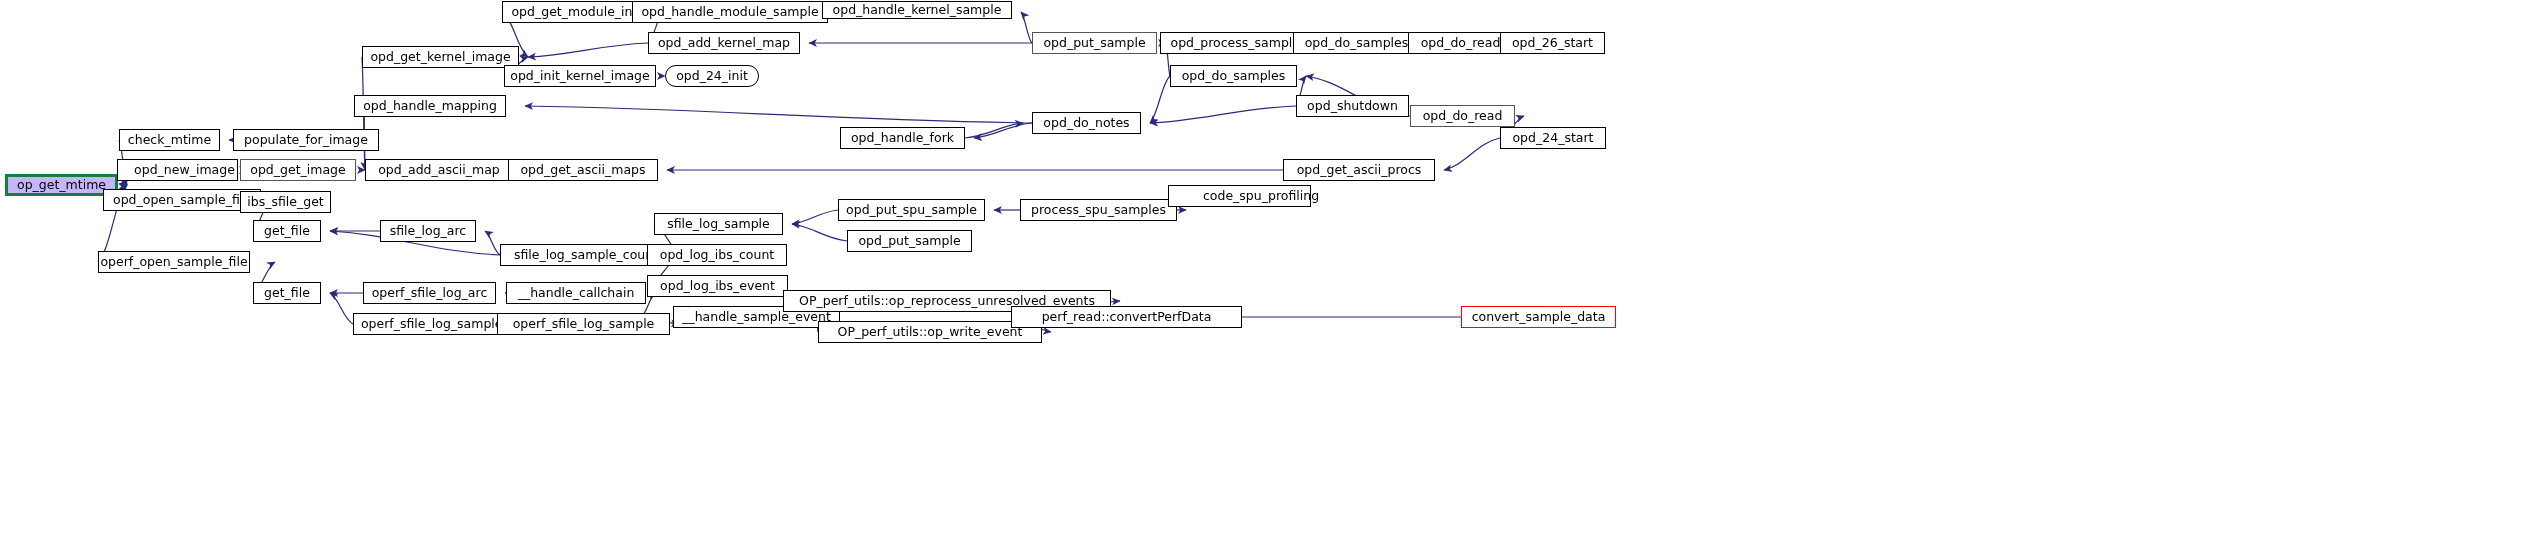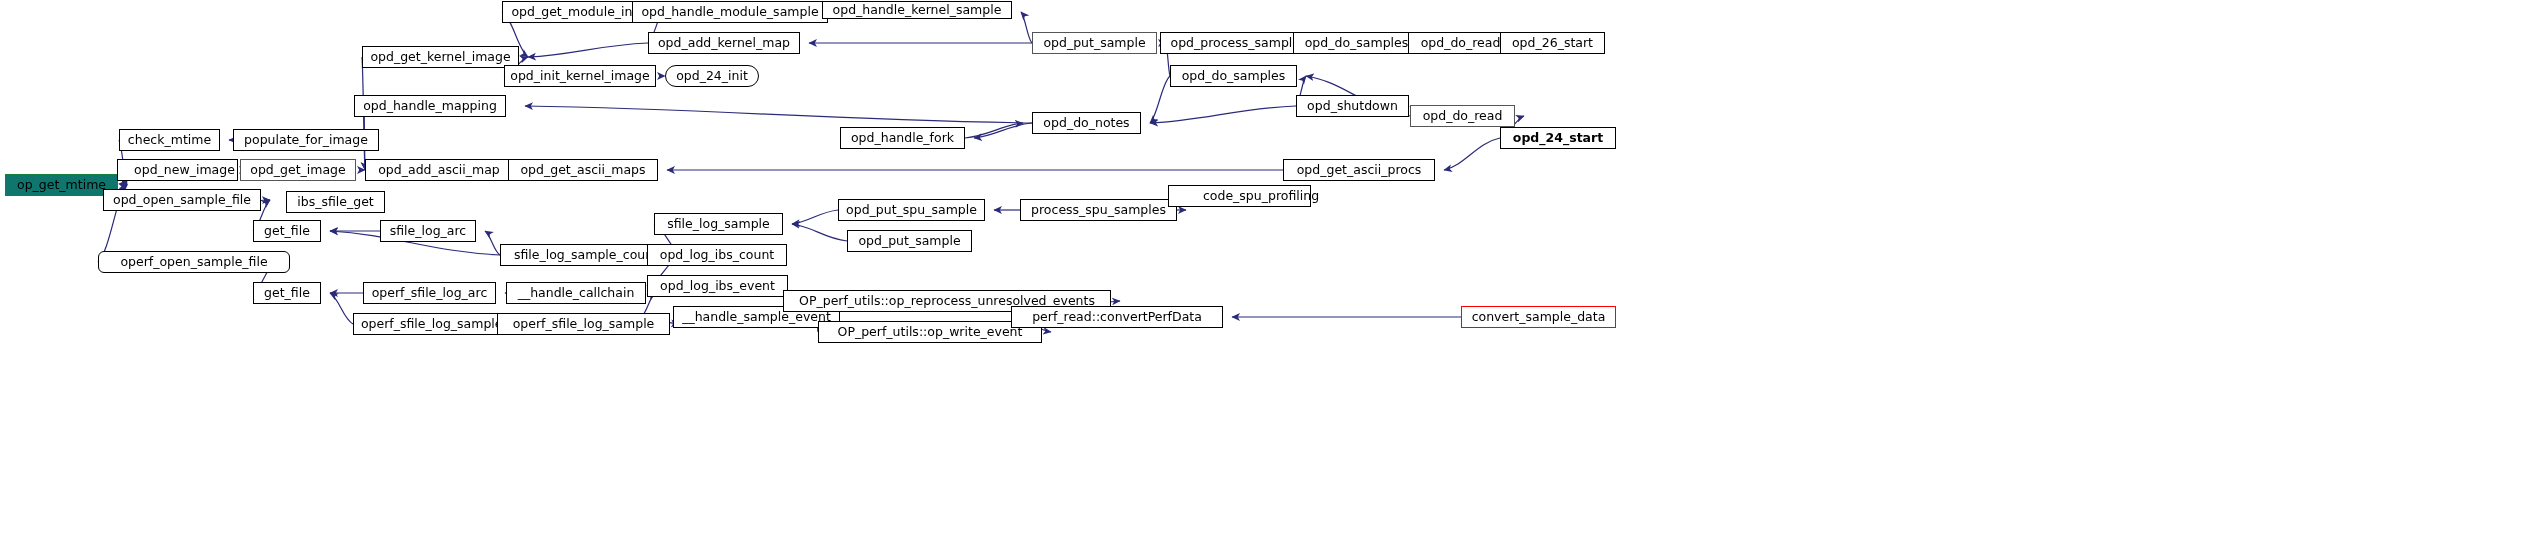--- a/index.html
+++ b/index.html
@@ -17,22 +17,22 @@
     background:#ffffff;
     border:1px solid #000000;
     display:flex;align-items:center;justify-content:center;
     font-size:12.5px;
     color:#000000;
     white-space:nowrap;
     line-height:1;
     letter-spacing:0px;
   }
   .node.root{
-    background:#0f766e;
-    border:1px solid #15803d;
+    background:#c4b5fd;
+    border:3px solid #15803d;
   }
   .node.hl{
     border:1px solid #ff0000;
     color:#000000;
   }
   .node.thick{
     border:1px solid #555555;
   }
 </style>
 </head>
@@ -114,30 +114,30 @@
       </div>
       <div class="node" style="left: 119px; top: 129px; width: 101px; height: 22px;">
         <span>check_mtime</span>
       </div>
       <div class="node" style="left: 117px; top: 159px; width: 121px; height: 22px; padding-left: 14px;">
         <span>opd_new_image</span>
       </div>
       <div class="node" style="left: 103px; top: 189px; width: 158px; height: 22px;">
         <span>opd_open_sample_file</span>
       </div>
-      <div class="node" style="left: 98px; top: 251px; width: 192px; height: 22px; border-radius: 6px;">
+      <div class="node" style="left: 98px; top: 251px; width: 152px; height: 22px;">
         <span>operf_open_sample_file</span>
       </div>
       <div class="node" style="left: 233px; top: 129px; width: 146px; height: 22px;">
         <span>populate_for_image</span>
       </div>
       <div class="node thick" style="left: 240px; top: 159px; width: 116px; height: 22px;">
         <span>opd_get_image</span>
       </div>
-      <div class="node" style="left: 240px; top: 191px; width: 99px; height: 22px; margin-left: 46px;">
+      <div class="node" style="left: 240px; top: 191px; width: 91px; height: 22px;">
         <span>ibs_sfile_get</span>
       </div>
       <div class="node" style="left: 253px; top: 220px; width: 68px; height: 22px;">
         <span>get_file</span>
       </div>
       <div class="node" style="left: 253px; top: 282px; width: 68px; height: 22px;">
         <span>get_file</span>
       </div>
       <div class="node" style="left: 362px; top: 46px; width: 157px; height: 22px;">
         <span>opd_get_kernel_image</span>
@@ -216,21 +216,21 @@
       </div>
       <div class="node" style="left: 1032px; top: 112px; width: 109px; height: 22px;">
         <span>opd_do_notes</span>
       </div>
       <div class="node thick" style="left: 1032px; top: 32px; width: 125px; height: 22px;">
         <span>opd_put_sample</span>
       </div>
       <div class="node" style="left: 1020px; top: 199px; width: 157px; height: 22px;">
         <span>process_spu_samples</span>
       </div>
-      <div class="node" style="left: 1011px; top: 306px; width: 212px; height: 22px;">
+      <div class="node" style="left: 1011px; top: 306px; width: 231px; height: 22px;">
         <span>perf_read::convertPerfData</span>
       </div>
       <div class="node" style="left: 1168px; top: 185px; width: 143px; height: 22px; padding-left: 43px;">
         <span>code_spu_profiling</span>
       </div>
       <div class="node" style="left: 1160px; top: 32px; width: 157px; height: 22px;">
         <span>opd_process_samples</span>
       </div>
       <div class="node" style="left: 1170px; top: 65px; width: 127px; height: 22px;">
         <span>opd_do_samples</span>
@@ -249,17 +249,17 @@
       </div>
       <div class="node" style="left: 1408px; top: 32px; width: 105px; height: 22px;">
         <span>opd_do_read</span>
       </div>
       <div class="node thick" style="left: 1410px; top: 105px; width: 105px; height: 22px;">
         <span>opd_do_read</span>
       </div>
       <div class="node" style="left: 1500px; top: 32px; width: 105px; height: 22px;">
         <span>opd_26_start</span>
       </div>
-      <div class="node" style="left: 1500px; top: 127px; width: 116px; height: 22px; font-weight: bold;">
+      <div class="node" style="left: 1500px; top: 127px; width: 106px; height: 22px;">
         <span>opd_24_start</span>
       </div>
     </div>
 </div>
 
 </body></html>

